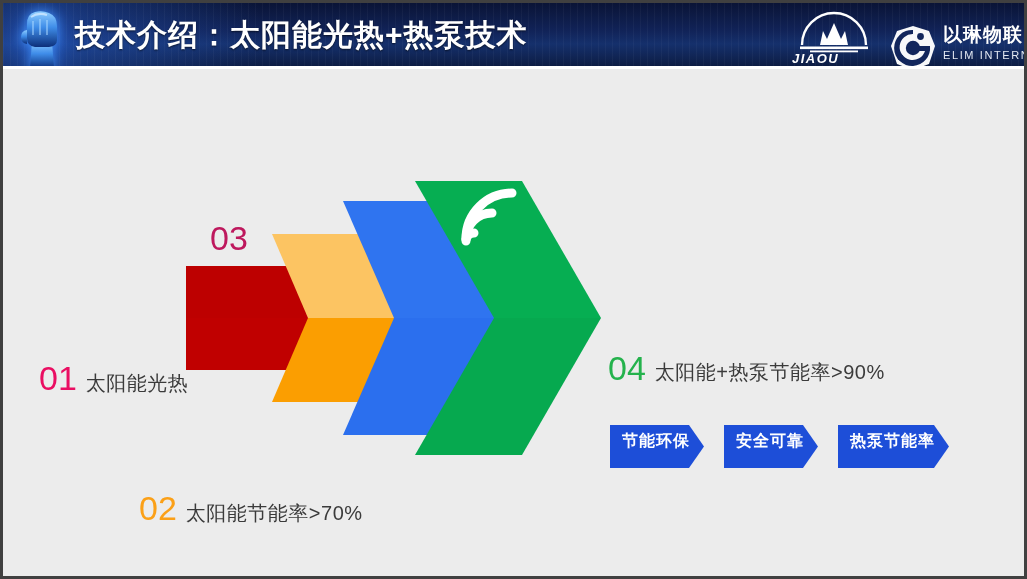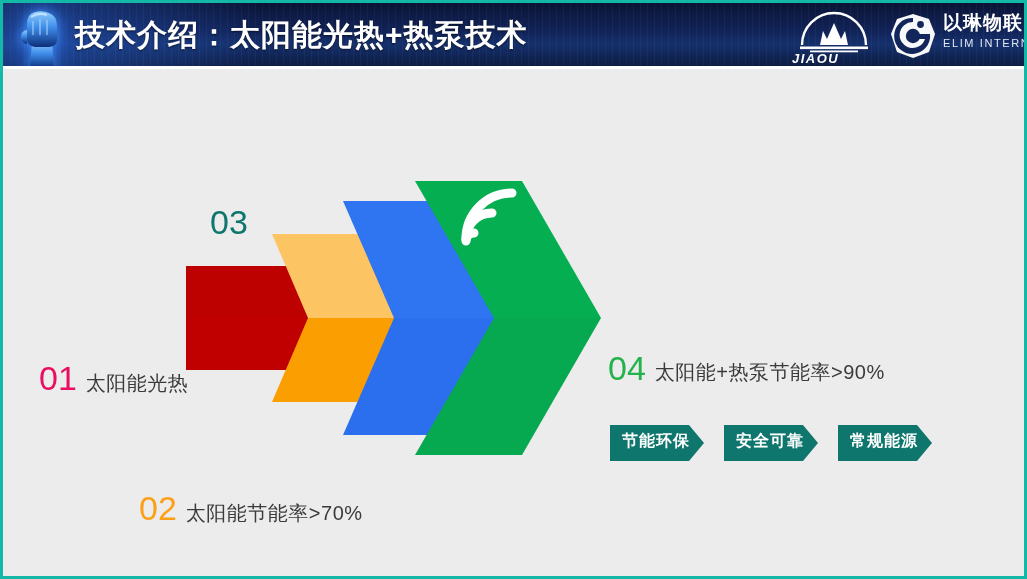--- a/index.html
+++ b/index.html
@@ -8,21 +8,21 @@
     width:1027px;height:579px;
     background:#ffffff;
     font-family:"Liberation Sans","DejaVu Sans",sans-serif;
     overflow:hidden;
   }
   .slide{
     position:relative;
     width:1027px;height:579px;
     background:#ececec;
     box-sizing:border-box;
-    border:3px solid #14b8a6;
+    border:3px solid #404040;
     overflow:hidden;
   }
 
   
   .header{
     position:absolute;left:0;top:0;
     width:1027px;height:66px;
     background:
       radial-gradient(circle at 4% 55%, rgba(40,90,190,0.55) 0%, rgba(40,90,190,0.0) 22%),
       linear-gradient(180deg,#0a1436 0%,#112358 42%,#15306c 62%,#0c1a3e 100%);
@@ -65,21 +65,21 @@
   }
   .logo-jiaou svg{display:block}
   .logo-jiaou .jo-text{
     position:absolute;left:0;right:0;bottom:-1px;text-align:left;
     font-size:13px;font-weight:bold;font-style:italic;color:#ffffff;
     letter-spacing:1.5px;
   }
 
   
   .logo-elim{
-    position:absolute;left:886px;top:8px;width:130px;height:50px;
+    position:absolute;left:886px;top:20px;width:130px;height:50px;
   }
   .logo-elim .mark{position:absolute;left:0;top:1px;width:48px;height:48px;}
   .logo-elim .cn{
     position:absolute;left:54px;top:1px;
     font-size:19px;font-weight:bold;color:#ffffff;letter-spacing:1px;
     line-height:22px;white-space:nowrap;
   }
   .logo-elim .en{
     position:absolute;left:54px;top:25px;
     font-size:11px;color:#e3e8f2;letter-spacing:1.6px;
@@ -102,35 +102,35 @@
     margin-left:9px;
     font-size:20px;color:#3b3b3b;line-height:26px;
     letter-spacing:0.5px;
   }
 
   #label-01{left:36px;top:292px;}
   #label-01 .num{color:#ea0e62;text-align:center;}
   #label-02{left:136px;top:422px;text-align:center;}
   #label-02 .num{color:#fba017;}
   #label-03{left:207px;top:136px;}
-  #label-03 .num{color:#0f766e;}
+  #label-03 .num{color:#be185d;margin-top:16px;}
   #label-04{left:605px;top:282px;align-items:flex-end;}
   #label-04 .num{color:#24b24c;}
 
   
   .badges{position:absolute;left:607px;top:356px;display:flex;}
   .badge{
     position:relative;
     height:32px;
-    background:#0f766e;
+    background:#1d4ed8;
     color:#ffffff;
     font-size:16px;font-weight:bold;
     letter-spacing:1px;
     display:flex;align-items:center;
-    padding:0 14px 4px 12px;
+    padding:0 14px 11px 12px;
     margin-right:20px;
     clip-path:polygon(0 0, calc(100% - 15px) 0, 100% 50%, calc(100% - 15px) 100%, 0 100%);
     line-height:32px;
   }
   .badge:last-child{margin-right:0;}
 </style>
 </head>
 <body>
 
 <div class="slide">
@@ -240,17 +240,17 @@
     </div>
 
     <div class="lbl" id="label-04">
       <span class="num">04</span>
       <span class="txt">太阳能+热泵节能率&gt;90%</span>
     </div>
 
     <div class="badges">
       <div class="badge">节能环保</div>
       <div class="badge">安全可靠</div>
-      <div class="badge">常规能源</div>
+      <div class="badge">热泵节能率</div>
     </div>
 
   </div>
 </div>
 
 </body></html>

